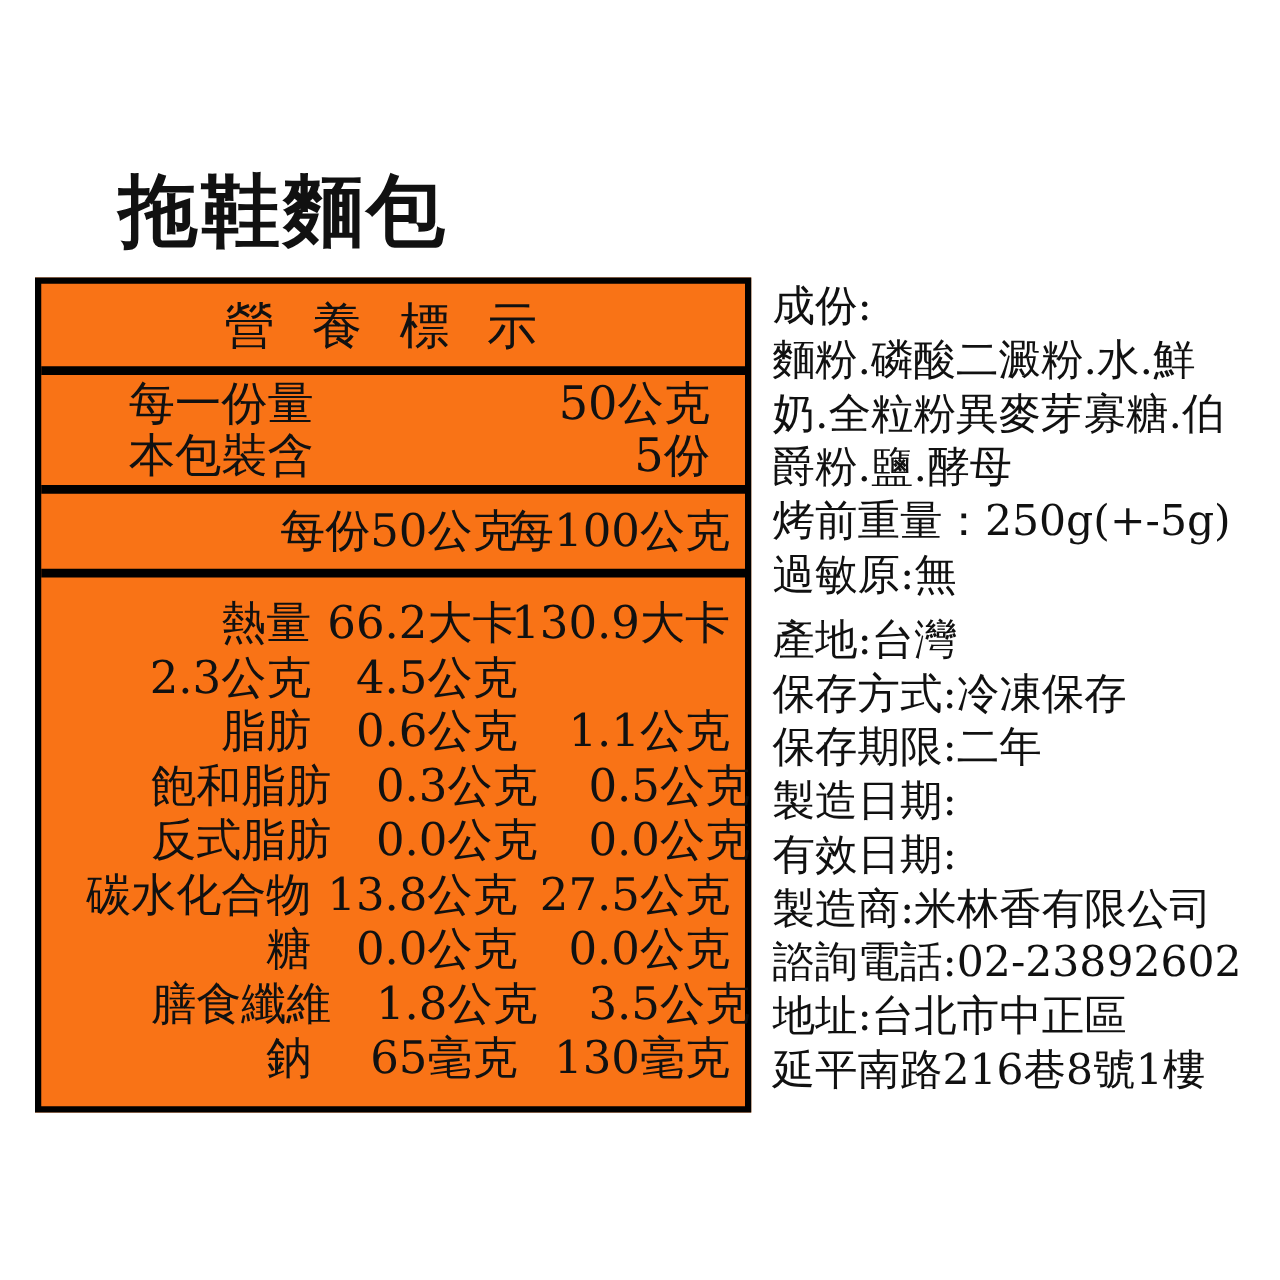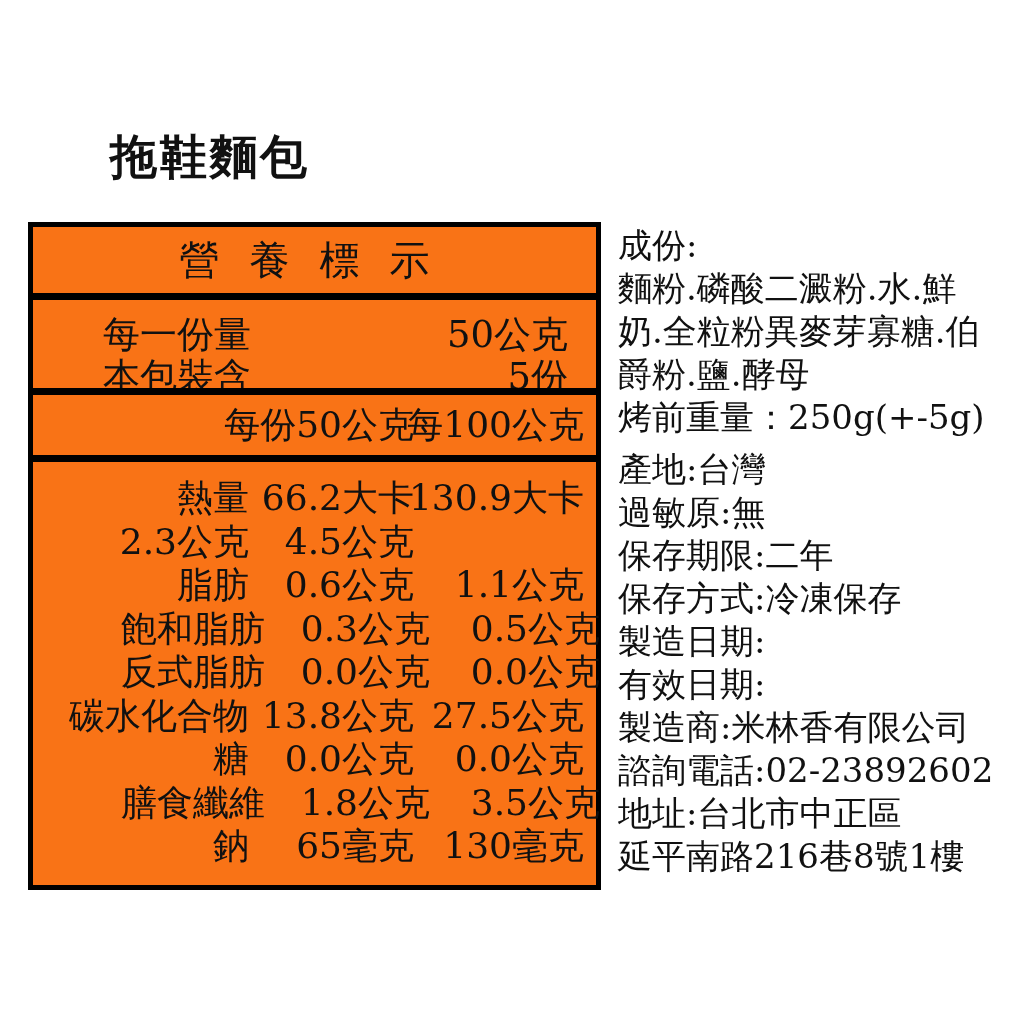--- a/index.html
+++ b/index.html
@@ -5,22 +5,22 @@
   * { margin: 0; padding: 0; box-sizing: border-box; }
   html, body { width: 1024px; height: 1024px; background: #ffffff; overflow: hidden; }
   body {
     position: relative;
     font-family: "DejaVu Serif", "Liberation Serif", serif;
     color: #111111;
   }
 
   .product-title {
     position: absolute;
-    left: 110px; top: 126px;
-    font-size: 47px;
+    left: 95px; top: 126px;
+    font-size: 63px;
     font-weight: bold;
     letter-spacing: 3px;
     white-space: nowrap;
   }
 
   
   .ntable {
     position: absolute;
     left: 28px; top: 222px;
     width: 573px; height: 668px;
@@ -33,21 +33,21 @@
 
   .t-header {
     height: 66px;
     display: flex; align-items: center; justify-content: center;
     font-size: 40px;
     letter-spacing: 30px;
     text-indent: 10px;
     white-space: nowrap;
   }
 
-  .serving-section { height: 88px; padding-top: 14px; }
+  .serving-section { height: 88px; padding-top: 2px; }
   .serving-row {
     height: 42px;
     display: flex; align-items: center; justify-content: space-between;
     font-size: 37px;
     padding-left: 70px; padding-right: 28px;
     white-space: nowrap;
   }
 
   .grid-row {
     display: grid;
@@ -164,23 +164,23 @@
 
   </div>
 </div>
 
 <div class="info-panel">
   <div class="info-line">成份:</div>
   <div class="info-line">麵粉.磷酸二澱粉.水.鮮</div>
   <div class="info-line">奶.全粒粉異麥芽寡糖.伯</div>
   <div class="info-line">爵粉.鹽.酵母</div>
   <div class="info-line">烤前重量：250g(+-5g)</div>
+  <div class="info-line">過敏原:無</div>
   <div class="info-line gap-above">產地:台灣</div>
-  <div class="info-line">過敏原:無</div>
+  <div class="info-line">保存方式:冷凍保存</div>
   <div class="info-line">保存期限:二年</div>
-  <div class="info-line">保存方式:冷凍保存</div>
   <div class="info-line">製造日期:</div>
   <div class="info-line">有效日期:</div>
   <div class="info-line">製造商:米林香有限公司</div>
   <div class="info-line">諮詢電話:02-23892602</div>
   <div class="info-line">地址:台北市中正區</div>
   <div class="info-line">延平南路216巷8號1樓</div>
 </div>
 
 </body></html>

